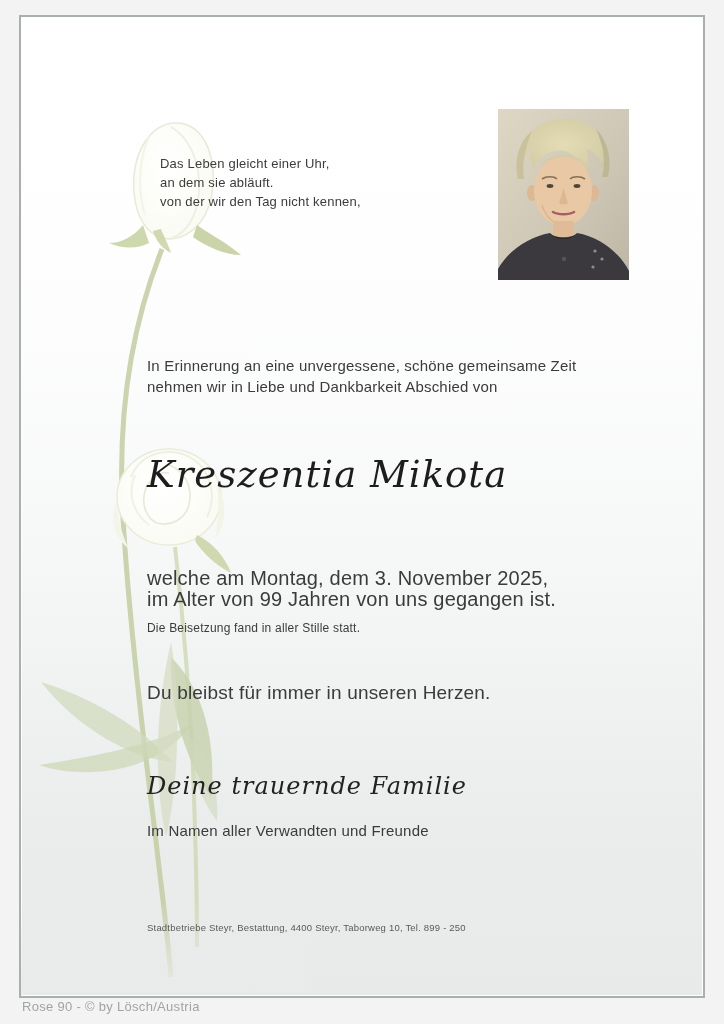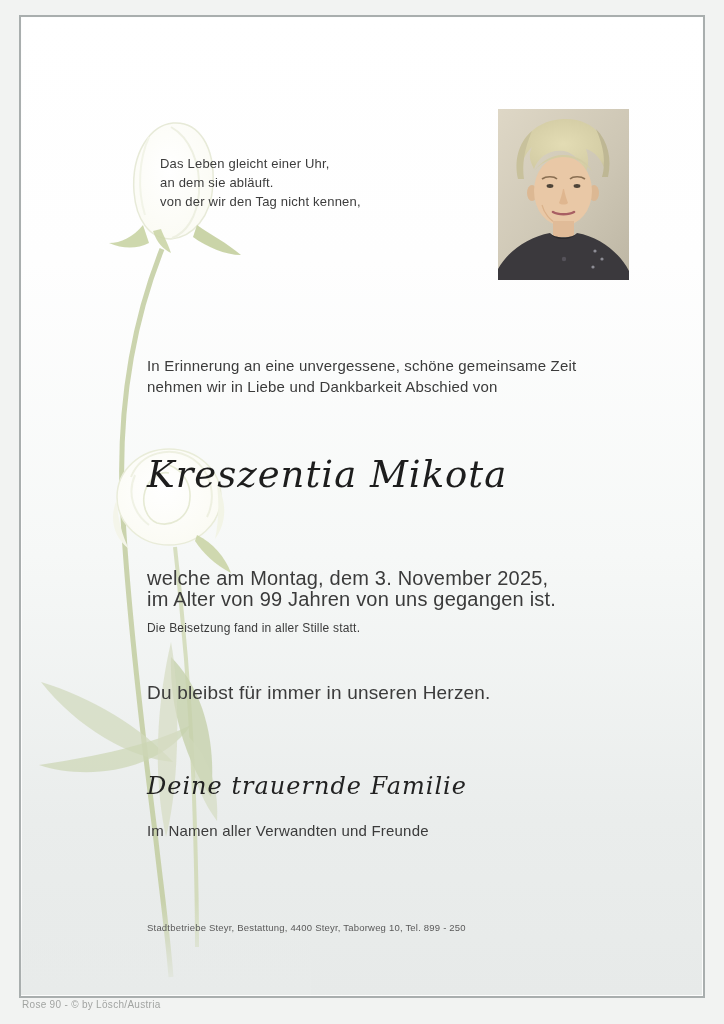--- a/index.html
+++ b/index.html
@@ -36,21 +36,21 @@
   .death-info{top:519px;font-size:20px;line-height:21px;letter-spacing:.2px;margin-top:32px;}
   .burial{top:604px;font-size:12px;letter-spacing:.2px;}
   .remembrance{top:665px;font-size:19px;letter-spacing:.2px;}
   .family-signature{
     top:732px;font-family:"DejaVu Serif","Liberation Serif",serif;
     font-style:italic;font-size:24px;color:#222;letter-spacing:1px;margin-top:23px;
   }
   .relatives{top:805px;font-size:15px;letter-spacing:.2px;}
   .footer-line{top:905px;font-size:9.5px;color:#5a5a5a;letter-spacing:.2px;}
   .credit{
-    position:absolute;left:22px;top:999px;font-size:10px;color:#a2a4a2;letter-spacing:.3px;
+    position:absolute;left:22px;top:999px;font-size:13px;color:#a2a4a2;letter-spacing:.3px;
   }
 </style>
 </head>
 <body>
 
 <div class="page">
   <div class="card">
 
     <svg class="rose-art" viewBox="0 0 290 898" aria-hidden="true">
       <defs>

